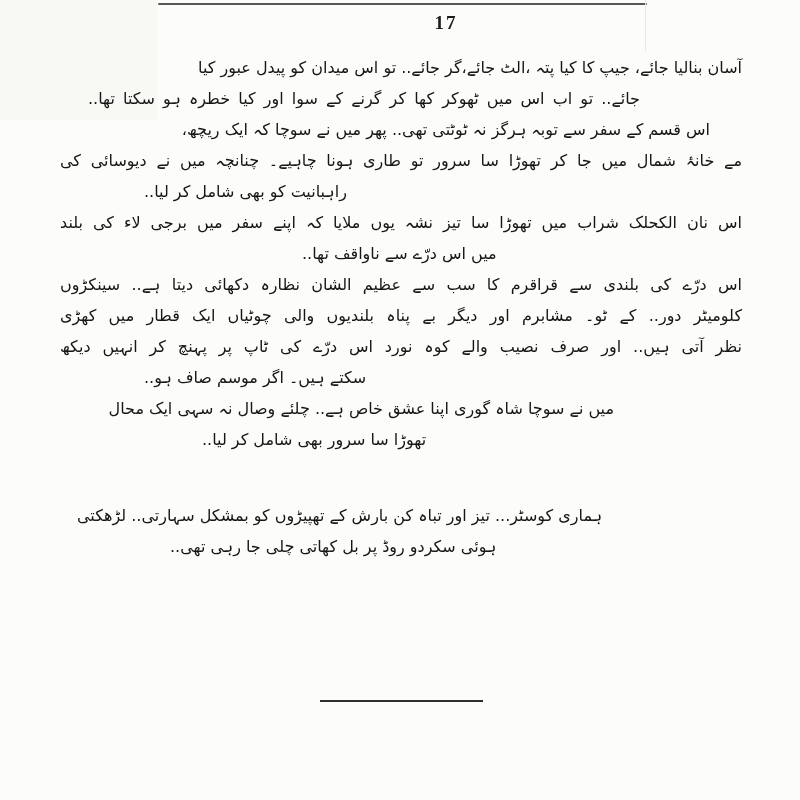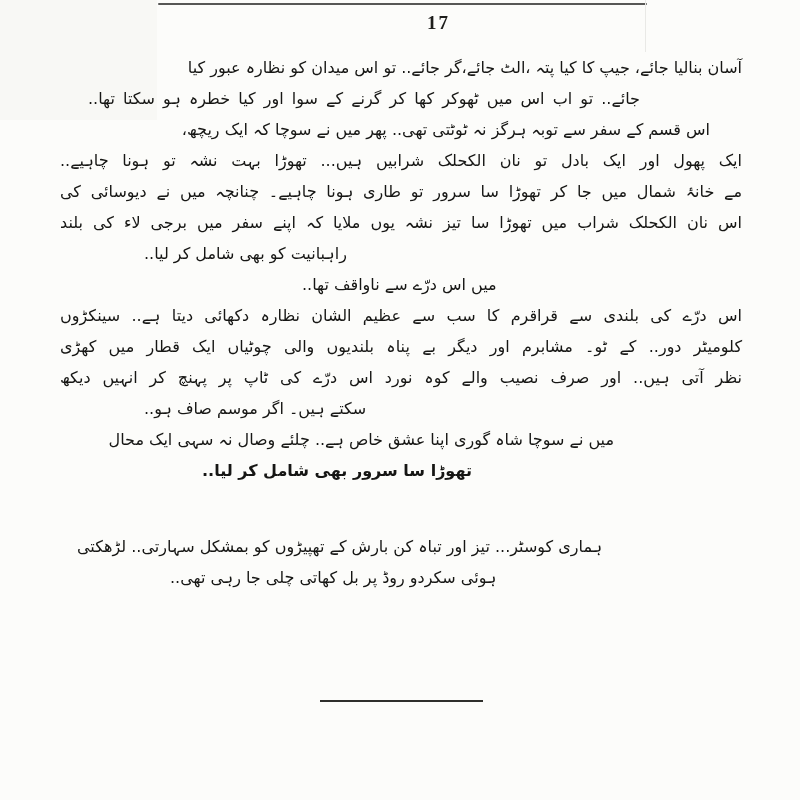--- a/index.html
+++ b/index.html
@@ -38,23 +38,23 @@
   
   .right-edge {
     position: absolute;
     left: 645px; top: 0;
     width: 1px; height: 52px;
     background: #e9e9e6;
   }
   .page-number {
     position: absolute;
     top: 12px;
-    left: 402px;
+    left: 422px;
     width: 48px;
-    text-align: right;
+    text-align: center;
     font-family: "Liberation Serif", serif;
     font-weight: bold;
     font-size: 19px;
     letter-spacing: 2px;
     color: #1d1d1b;
   }
   .text-block {
     position: absolute;
     top: 52px;
     left: 60px;
@@ -73,21 +73,21 @@
   .j  { text-align: justify; text-align-last: justify; }
 
   .l1  { text-align: right; }
   .l2  { text-align: justify; text-align-last: justify; padding-left: 0; padding-right: 102px; margin-left: 28px; }
   .l3  { text-align: right; padding-right: 32px; }
   .l7  { text-align: left; padding-left: 84px; }
   .l8  { text-align: left; padding-left: 242px; }
   .l9  { text-align: right; padding-right: 160px; }
   .l13 { text-align: left; padding-left: 84px; }
   .l14 { text-align: right; padding-right: 128px; }
-  .l16 { text-align: left; padding-left: 142px; font-weight: bold; }
+  .l16 { text-align: left; padding-left: 142px; }
   .l17 { text-align: right; padding-right: 140px; margin-top: 45px; }
   .l18 { text-align: left; padding-left: 110px; }
 
   .divider-rule {
     position: absolute;
     left: 320px; top: 700px;
     width: 163px; height: 2px;
     background: #2f2f2c;
   }
 </style>
@@ -96,27 +96,26 @@
 
 <div class="photo">
 
   <div class="backdrop-left"></div>
   <div class="top-edge"></div>
   <div class="right-edge"></div>
 
   <div class="page-number">17</div>
 
   <div class="text-block" dir="rtl">
-    <div class="line l1">آسان بنالیا جائے، جیپ کا کیا پتہ ،الٹ جائے،گر جائے.. تو اس میدان کو نظارہ عبور کیا</div>
+    <div class="line l1">آسان بنالیا جائے، جیپ کا کیا پتہ ،الٹ جائے،گر جائے.. تو اس میدان کو پیدل عبور کیا</div>
     <div class="line l2">جائے.. تو اب اس میں ٹھوکر کھا کر گرنے کے سوا اور کیا خطرہ ہو سکتا تھا..</div>
     <div class="line l3">اس قسم کے سفر سے توبہ ہرگز نہ ٹوٹتی تھی.. پھر میں نے سوچا کہ ایک ریچھ،</div>
-    <div class="line j">ایک پھول اور ایک بادل تو نان الکحلک شرابیں ہیں... تھوڑا بہت نشہ تو ہونا چاہیے..</div>
     <div class="line j">مے خانۂ شمال میں جا کر تھوڑا سا سرور تو طاری ہونا چاہیے۔ چنانچہ میں نے دیوسائی کی</div>
+    <div class="line l7">راہبانیت کو بھی شامل کر لیا..</div>
     <div class="line j">اس نان الکحلک شراب میں تھوڑا سا تیز نشہ یوں ملایا کہ اپنے سفر میں برجی لاء کی بلند</div>
-    <div class="line l7">راہبانیت کو بھی شامل کر لیا..</div>
     <div class="line l8">میں اس درّے سے ناواقف تھا..</div>
     <div class="line j">اس درّے کی بلندی سے قراقرم کا سب سے عظیم الشان نظارہ دکھائی دیتا ہے.. سینکڑوں</div>
     <div class="line j">کلومیٹر دور.. کے ٹو۔ مشابرم اور دیگر بے پناہ بلندیوں والی چوٹیاں ایک قطار میں کھڑی</div>
     <div class="line j">نظر آتی ہیں.. اور صرف نصیب والے کوہ نورد اس درّے کی ٹاپ پر پہنچ کر انہیں دیکھ</div>
     <div class="line l13">سکتے ہیں۔ اگر موسم صاف ہو..</div>
     <div class="line l14">میں نے سوچا شاہ گوری اپنا عشق خاص ہے.. چلئے وصال نہ سہی ایک محال</div>
     <div class="line l16">تھوڑا سا سرور بھی شامل کر لیا..</div>
     <div class="line l17">ہماری کوسٹر... تیز اور تباہ کن بارش کے تھپیڑوں کو بمشکل سہارتی.. لڑھکتی</div>
     <div class="line l18">ہوئی سکردو روڈ پر بل کھاتی چلی جا رہی تھی..</div>
   </div>

